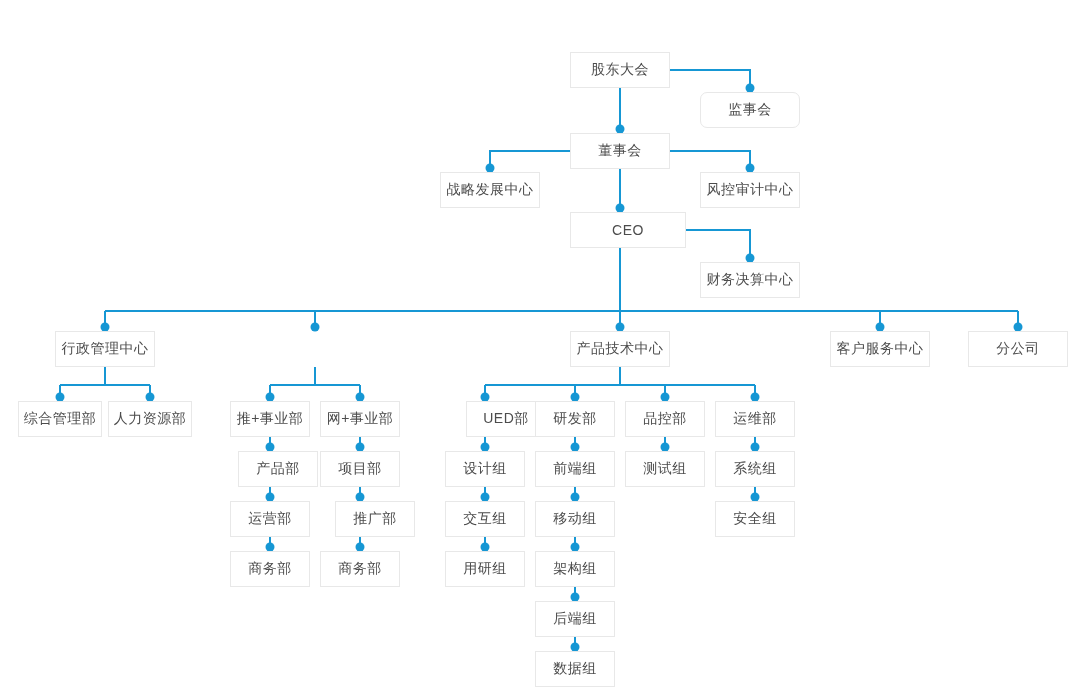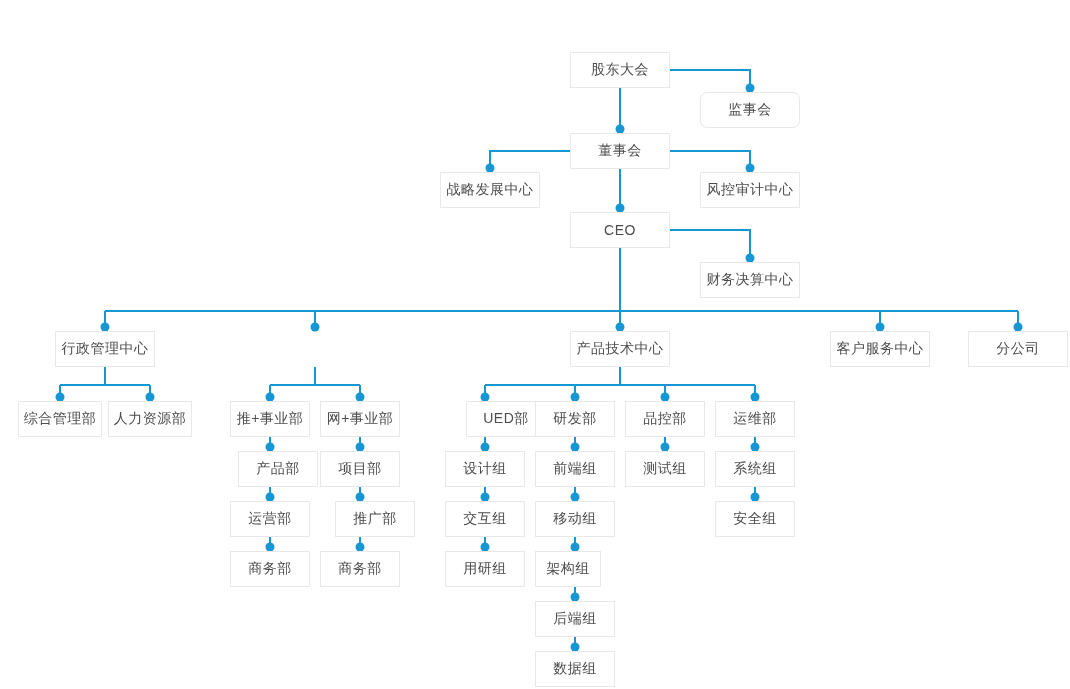--- a/index.html
+++ b/index.html
@@ -83,21 +83,21 @@
       <circle cx="755" cy="447" r="4.5"></circle>
       <circle cx="755" cy="497" r="4.5"></circle>
     </g>
   </svg>
 
   <div class="node" style="left:570px;top:52px;width:100px;">股东大会</div>
   <div class="node" style="left:700px;top:92px;width:100px;border-radius:7px;">监事会</div>
   <div class="node" style="left:570px;top:133px;width:100px;">董事会</div>
   <div class="node" style="left:440px;top:172px;width:100px;">战略发展中心</div>
   <div class="node" style="left:700px;top:172px;width:100px;font-family:Liberation Serif, serif;">风控审计中心</div>
-  <div class="node" style="left:570px;top:212px;width:100px;">CEO</div>
+  <div class="node" style="left:570px;top:212px;width:116px;">CEO</div>
   <div class="node" style="left:700px;top:262px;width:100px;">财务决算中心</div>
 
   <div class="node" style="left:55px;top:331px;width:100px;">行政管理中心</div>
   <div class="node" style="left:570px;top:331px;width:100px;">产品技术中心</div>
   <div class="node" style="left:830px;top:331px;width:100px;">客户服务中心</div>
   <div class="node" style="left:968px;top:331px;width:100px;">分公司</div>
 
   <div class="node" style="left:18px;top:401px;width:84px;">综合管理部</div>
   <div class="node" style="left:108px;top:401px;width:84px;">人力资源部</div>
 
@@ -111,21 +111,21 @@
   <div class="node" style="left:320px;top:551px;width:80px;">商务部</div>
 
   <div class="node" style="left:466px;top:401px;width:80px;">UED部</div>
   <div class="node" style="left:445px;top:451px;width:80px;">设计组</div>
   <div class="node" style="left:445px;top:501px;width:80px;">交互组</div>
   <div class="node" style="left:445px;top:551px;width:80px;font-family:Liberation Mono, monospace;">用研组</div>
 
   <div class="node" style="left:535px;top:401px;width:80px;">研发部</div>
   <div class="node" style="left:535px;top:451px;width:80px;">前端组</div>
   <div class="node" style="left:535px;top:501px;width:80px;">移动组</div>
-  <div class="node" style="left:535px;top:551px;width:66px;">架构组</div>
+  <div class="node" style="left:535px;top:551px;width:80px;">架构组</div>
   <div class="node" style="left:535px;top:601px;width:80px;">后端组</div>
   <div class="node" style="left:535px;top:651px;width:80px;">数据组</div>
 
   <div class="node" style="left:625px;top:401px;width:80px;">品控部</div>
   <div class="node" style="left:625px;top:451px;width:80px;">测试组</div>
 
   <div class="node" style="left:715px;top:401px;width:80px;">运维部</div>
   <div class="node" style="left:715px;top:451px;width:80px;">系统组</div>
   <div class="node" style="left:715px;top:501px;width:80px;">安全组</div>
 

